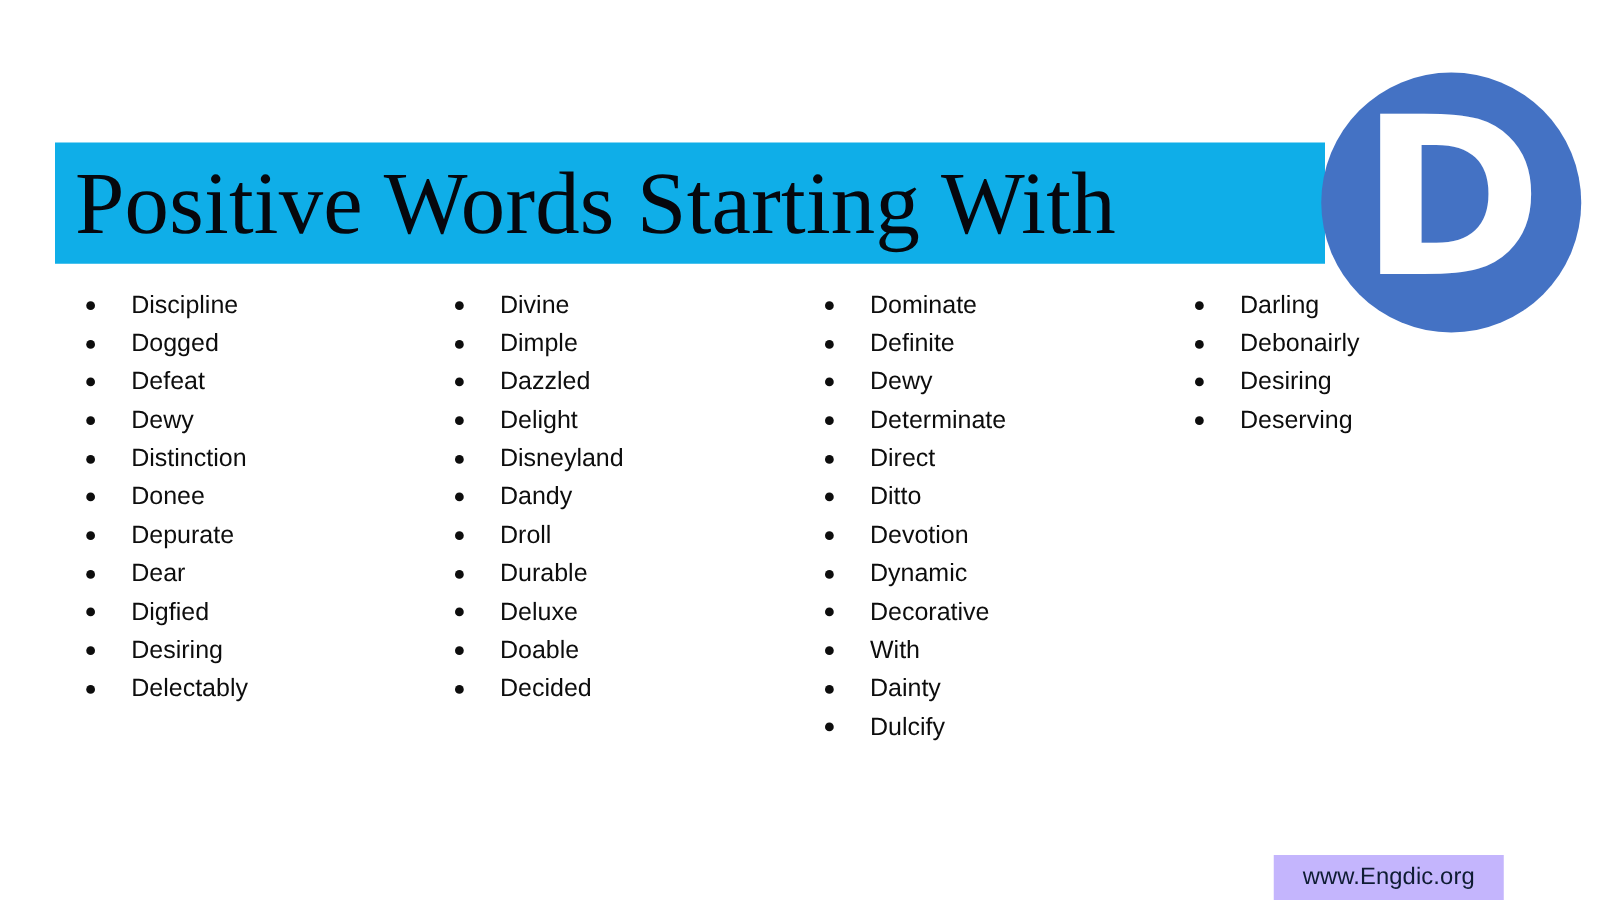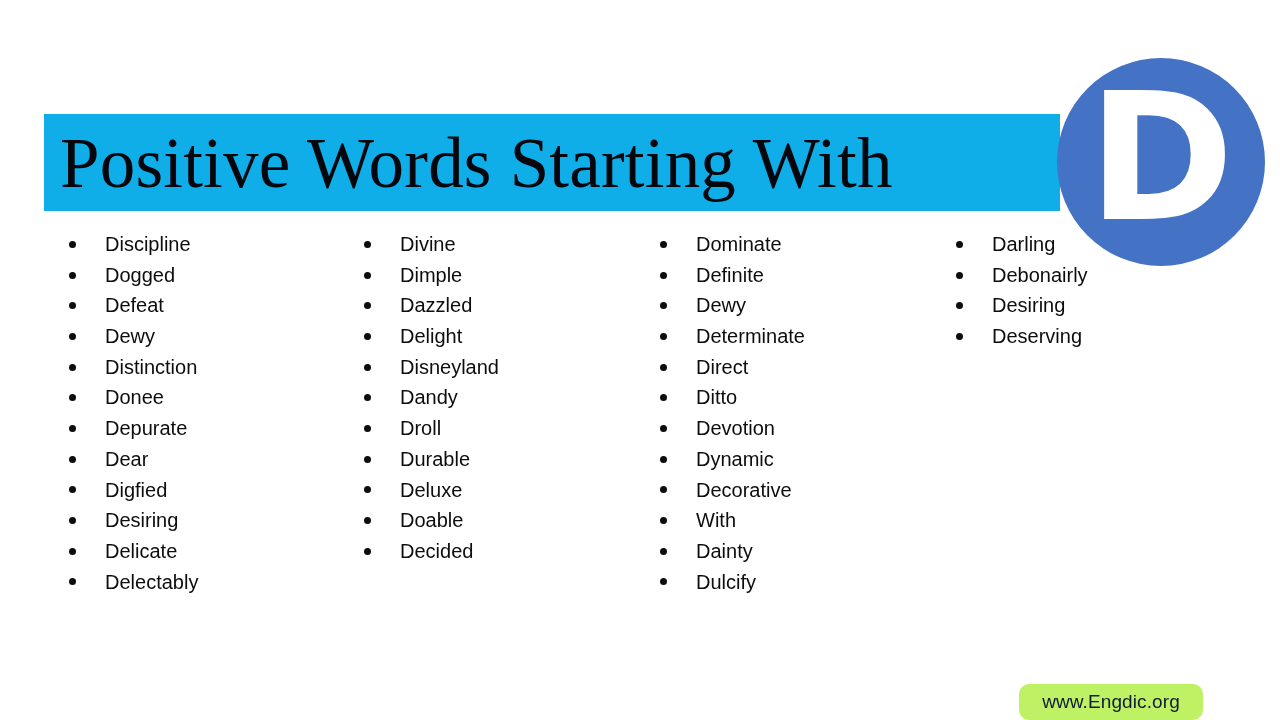--- a/index.html
+++ b/index.html
@@ -161,21 +161,20 @@
       <div class="word-item"><span class="word-bullet"></span><span class="word-label">Discipline</span></div>
       <div class="word-item"><span class="word-bullet"></span><span class="word-label">Dogged</span></div>
       <div class="word-item"><span class="word-bullet"></span><span class="word-label">Defeat</span></div>
       <div class="word-item"><span class="word-bullet"></span><span class="word-label">Dewy</span></div>
       <div class="word-item"><span class="word-bullet"></span><span class="word-label">Distinction</span></div>
       <div class="word-item"><span class="word-bullet"></span><span class="word-label">Donee</span></div>
       <div class="word-item"><span class="word-bullet"></span><span class="word-label">Depurate</span></div>
       <div class="word-item"><span class="word-bullet"></span><span class="word-label">Dear</span></div>
       <div class="word-item"><span class="word-bullet"></span><span class="word-label">Digfied</span></div>
       <div class="word-item"><span class="word-bullet"></span><span class="word-label">Desiring</span></div>
-      <div class="word-item"><span class="word-bullet"></span><span class="word-label">Delicate</span></div>
       <div class="word-item"><span class="word-bullet"></span><span class="word-label">Delectably</span></div>
     </div>
   <div class="word-column" id="column-2">
       <div class="word-item"><span class="word-bullet"></span><span class="word-label">Divine</span></div>
       <div class="word-item"><span class="word-bullet"></span><span class="word-label">Dimple</span></div>
       <div class="word-item"><span class="word-bullet"></span><span class="word-label">Dazzled</span></div>
       <div class="word-item"><span class="word-bullet"></span><span class="word-label">Delight</span></div>
       <div class="word-item"><span class="word-bullet"></span><span class="word-label">Disneyland</span></div>
       <div class="word-item"><span class="word-bullet"></span><span class="word-label">Dandy</span></div>
       <div class="word-item"><span class="word-bullet"></span><span class="word-label">Droll</span></div>
@@ -199,15 +198,15 @@
       <div class="word-item"><span class="word-bullet"></span><span class="word-label">Dulcify</span></div>
     </div>
   <div class="word-column" id="column-4">
       <div class="word-item"><span class="word-bullet"></span><span class="word-label">Darling</span></div>
       <div class="word-item"><span class="word-bullet"></span><span class="word-label">Debonairly</span></div>
       <div class="word-item"><span class="word-bullet"></span><span class="word-label">Desiring</span></div>
       <div class="word-item"><span class="word-bullet"></span><span class="word-label">Deserving</span></div>
     </div>
 </div>
 
-<div id="footer-watermark" style="background: #bef264; border-radius: 10px;">
+<div id="footer-watermark" style="background: #c4b5fd;">
   <span id="footer-watermark-text" style="color: rgb(15, 28, 51);">www.Engdic.org</span>
 </div>
 
 </body></html>

